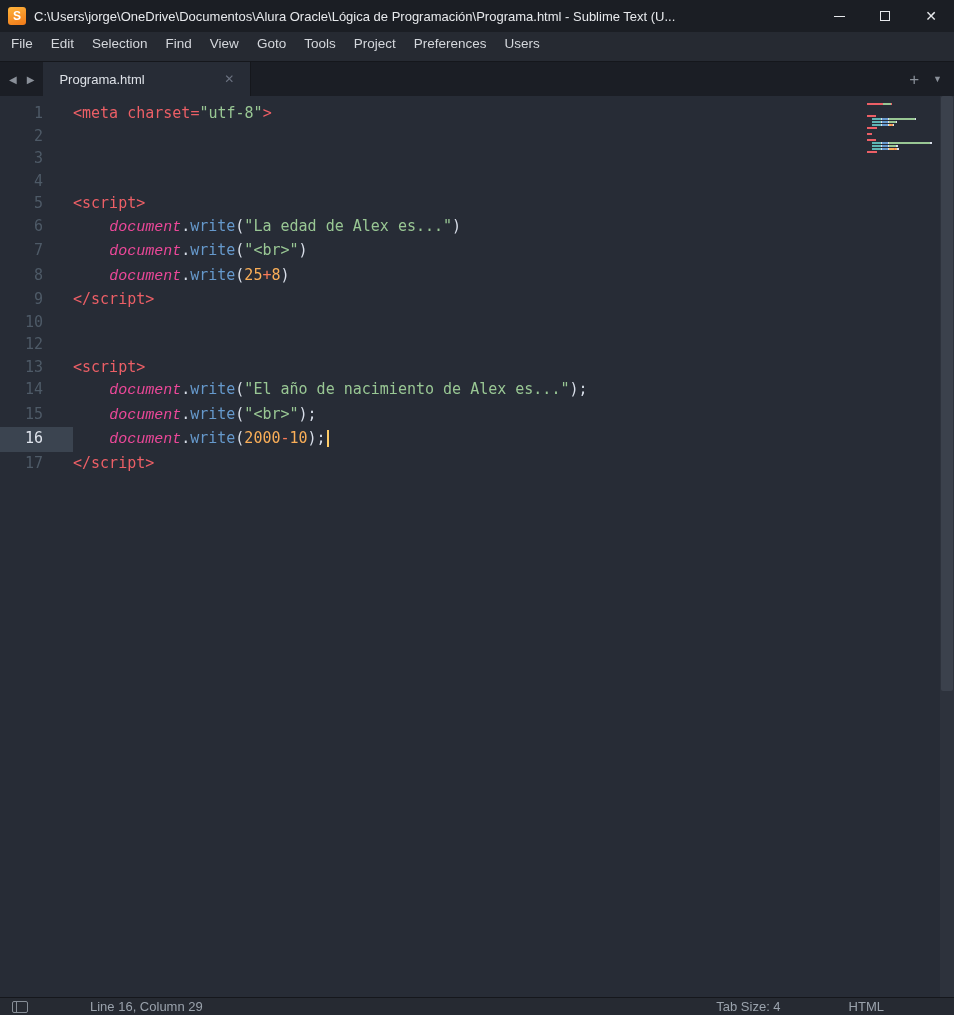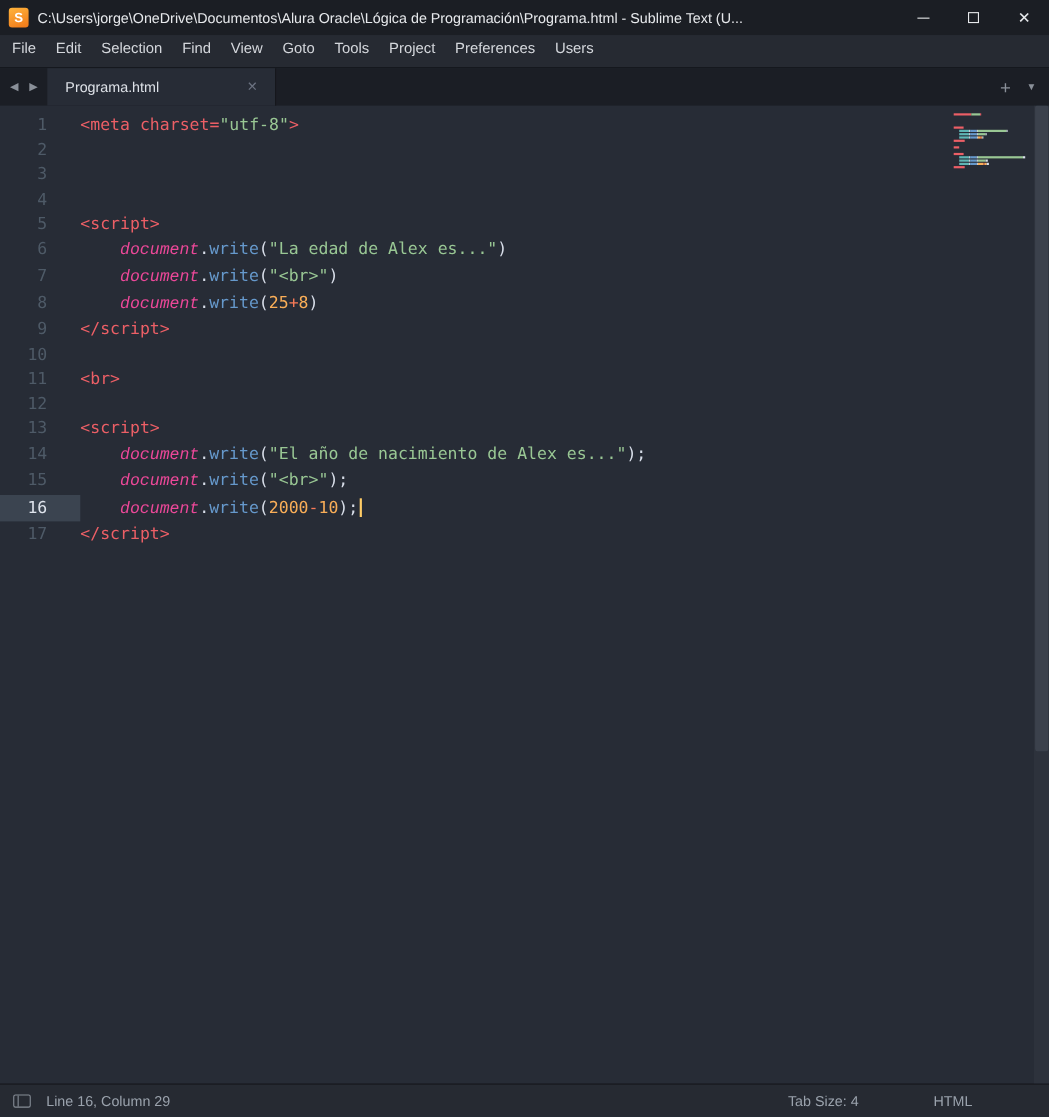--- a/index.html
+++ b/index.html
@@ -91,22 +91,22 @@
     position:absolute; top:0; right:0; bottom:0; width:14px;
     background:#2d323c;
   }
   .scrollbar-thumb {
     position:absolute; top:0; left:1px; right:1px; height:66%;
     background:#3b414c; border-radius:2px;
   }
 
   
   .statusbar {
-    height:30px; background:#262a32; display:flex; align-items:center;
-    font-size:13px; color:#9aa2ac; flex:0 0 auto; border-top:1px solid #15171c;
+    height:18px; background:#262a32; display:flex; align-items:center;
+    font-size:13px; color:#9aa2ac; flex:0 0 auto; border-top:1px solid #15171c;gap:48px;
   }
   .sb-icon {
     width:16px; height:12px; border:1px solid #868d96; border-radius:2px;
     margin:0 14px 0 12px; position:relative;
   }
   .sb-icon::after {
     content:""; position:absolute; left:3px; top:0; bottom:0; width:1px; background:#868d96;
   }
   .sb-right { margin-left:auto; display:flex; align-items:center; gap:68px; margin-right:70px; }
 </style>
@@ -197,24 +197,20 @@
         </div>
         <div class="line">
           <span class="gutter">9</span>
           <span class="code-text"><span class="tok-tag">&lt;/script&gt;</span></span>
         </div>
         <div class="line">
           <span class="gutter">10</span>
           <span class="code-text"></span>
         </div>
         <div class="line">
-          <span class="gutter">11</span>
-          <span class="code-text"><span class="tok-tag">&lt;br&gt;</span></span>
-        </div>
-        <div class="line">
           <span class="gutter">12</span>
           <span class="code-text"></span>
         </div>
         <div class="line">
           <span class="gutter">13</span>
           <span class="code-text"><span class="tok-tag">&lt;script&gt;</span></span>
         </div>
         <div class="line">
           <span class="gutter">14</span>
           <span class="code-text"><span class="tok-pun">    </span><span class="tok-doc">document</span><span class="tok-pun">.</span><span class="tok-fn">write</span><span class="tok-pun">(</span><span class="tok-str">"El año de nacimiento de Alex es..."</span><span class="tok-pun">);</span></span>

